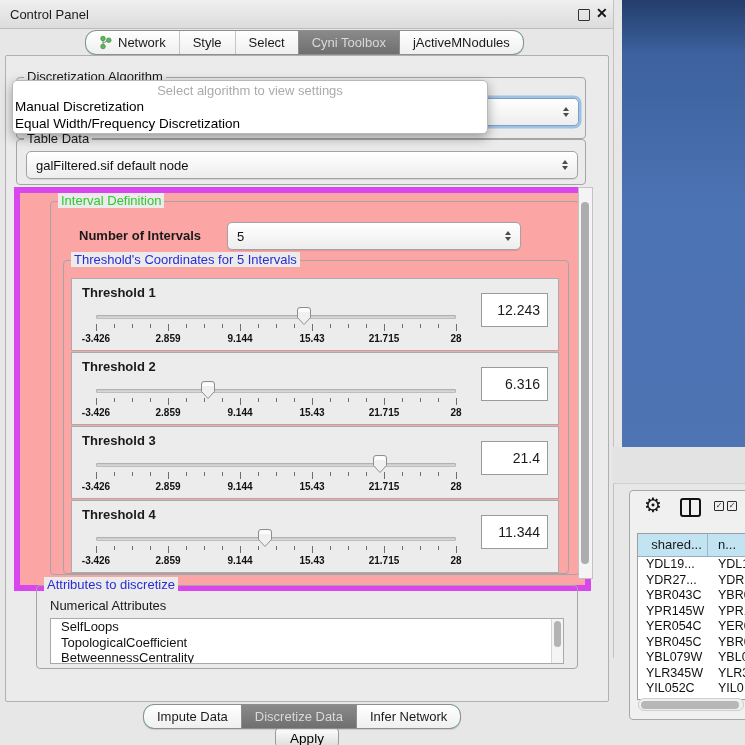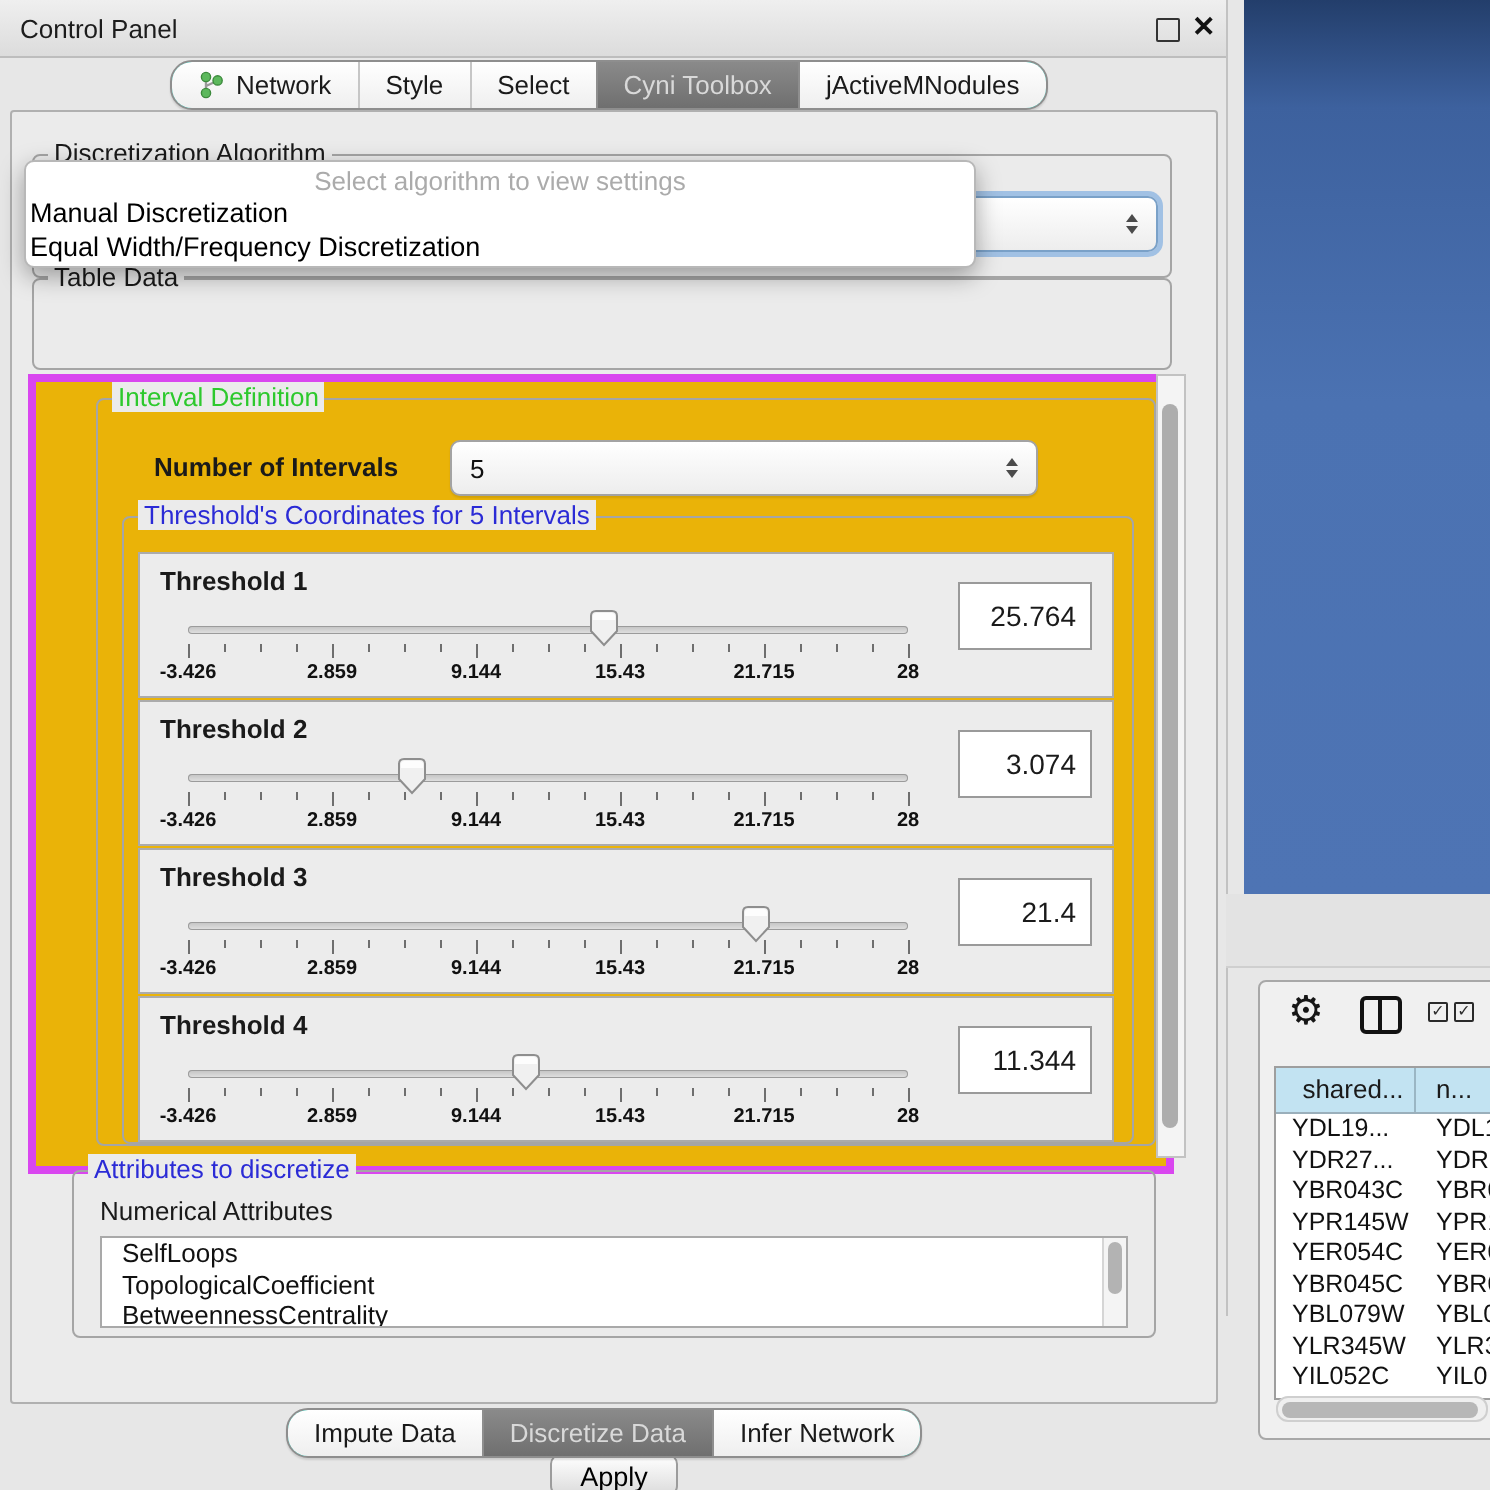--- a/index.html
+++ b/index.html
@@ -38,21 +38,21 @@
   .tri-dn{width:0;height:0;border-left:3.5px solid transparent;border-right:3.5px solid transparent;border-top:4.5px solid #4B4B4B;}
   .focus-ring{box-shadow:0 0 0 2.5px rgba(112,165,224,0.6);border-color:#7AA1C8;}
 
   
   #algo-popup{left:12px;top:80px;width:476px;height:54px;background:#FFFFFF;border:1px solid #B8B8B8;border-radius:5px;box-shadow:0 4px 12px rgba(0,0,0,0.35);z-index:50;padding-top:2px;box-sizing:border-box;}
   #algo-prompt{text-align:center;color:#ABABAB;font-size:13px;line-height:16px;}
   .algo-opt{font-size:13.5px;line-height:16.5px;padding-left:2px;color:#000;}
   .algo-opt.sel{font-weight:normal;}
 
   
-  #scrollpane{left:13px;top:186px;width:565px;height:392px;border:4px solid #d946ef;background:#eab308;overflow:hidden;}
+  #scrollpane{left:13px;top:186px;width:565px;height:392px;border:6px solid #d946ef;background:#fca5a5;overflow:hidden;}
   .vscroll{background:#F4F4F4;border:1px solid #C2C2C2;}
   .vthumb{position:absolute;left:2px;width:8px;border-radius:5px;background:#ADADAD;}
   .hscroll{background:#EFEFEF;border:1px solid #CFCFCF;border-radius:6px;}
   .hthumb{position:absolute;top:1.5px;height:8px;border-radius:5px;background:#B7B7B7;}
 
   
   .th-panel{position:absolute;left:7px;width:486px;height:71px;background:#ECECEC;border:1px solid #ABABAB;}
   .th-label{position:absolute;left:10px;top:6px;font-weight:bold;font-size:13px;}
   .th-track{position:absolute;left:24px;top:36px;width:360px;height:4px;border-radius:2px;background:linear-gradient(#C2C2C2,#E2E2E2);box-shadow:inset 0 0 0 0.5px #9B9B9B;}
   .th-handle{position:absolute;top:27px;}
@@ -134,20 +134,27 @@
           <span class="ctext"></span>
           <span class="arrows">
               <span class="tri-up"></span>
               <span class="tri-dn"></span>
             </span>
         </div>
       </div>
 
       <div class="gbox" style="left:10px;top:83px;width:568px;height:44px;">
         <span class="gtitle">Table Data</span>
+        <div class="combo" style="left:9px;top:11px;width:550px;height:26px;">
+          <span class="ctext">galFiltered.sif default node</span>
+          <span class="arrows">
+              <span class="tri-up"></span>
+              <span class="tri-dn"></span>
+            </span>
+        </div>
       </div>
 
       <div id="scrollpane" class="abs" style="left:8px;top:131px;">
         <div class="gbox" style="left:30px;top:8px;width:528px;height:372px;">
           <span class="gtitle green">Interval Definition</span>
           <div class="abs" style="left:28px;top:26px;font-weight:bold;font-size:13px;">Number of Intervals</div>
           <div class="combo" style="left:176px;top:20px;width:292px;height:26px;">
             <span class="ctext">5</span>
             <span class="arrows">
                 <span class="tri-up"></span>
@@ -184,21 +191,21 @@
                   <span class="tick-lab" style="left: 24px;">-3.426</span>
                   <span class="tick-lab" style="left: 96px;">2.859</span>
                   <span class="tick-lab" style="left: 168px;">9.144</span>
                   <span class="tick-lab" style="left: 240px;">15.43</span>
                   <span class="tick-lab" style="left: 312px;">21.715</span>
                   <span class="tick-lab" style="left: 384px;">28</span>
                   <div class="th-handle" style="left: 223.791px;"><svg width="16" height="20" viewBox="0 0 16 20">
                       <path d="M1.5,4 Q1.5,1.5 4,1.5 L12,1.5 Q14.5,1.5 14.5,4 L14.5,11.5 L8,18.5 L1.5,11.5 Z" fill="#F0F0F0" stroke="#8E8E8E"></path>
                       <path d="M2.5,4 Q2.5,2.5 4.5,2.5 L11.5,2.5 Q13.5,2.5 13.5,4 L13.5,6 L2.5,6 Z" fill="#FDFDFD"></path>
                     </svg></div>
-                  <div class="th-value">25.764</div>
+                  <div class="th-value">12.243</div>
                 </div>
                 <div class="th-panel" style="top: 91px;">
                   <div class="th-label">Threshold 2</div>
                   <div class="th-track"></div>
                   <div class="tick major" style="left: 24px;"></div>
                   <div class="tick minor" style="left: 42px;"></div>
                   <div class="tick minor" style="left: 60px;"></div>
                   <div class="tick minor" style="left: 78px;"></div>
                   <div class="tick major" style="left: 96px;"></div>
                   <div class="tick minor" style="left: 114px;"></div>
@@ -220,21 +227,21 @@
                   <span class="tick-lab" style="left: 24px;">-3.426</span>
                   <span class="tick-lab" style="left: 96px;">2.859</span>
                   <span class="tick-lab" style="left: 168px;">9.144</span>
                   <span class="tick-lab" style="left: 240px;">15.43</span>
                   <span class="tick-lab" style="left: 312px;">21.715</span>
                   <span class="tick-lab" style="left: 384px;">28</span>
                   <div class="th-handle" style="left: 127.599px;"><svg width="16" height="20" viewBox="0 0 16 20">
                       <path d="M1.5,4 Q1.5,1.5 4,1.5 L12,1.5 Q14.5,1.5 14.5,4 L14.5,11.5 L8,18.5 L1.5,11.5 Z" fill="#F0F0F0" stroke="#8E8E8E"></path>
                       <path d="M2.5,4 Q2.5,2.5 4.5,2.5 L11.5,2.5 Q13.5,2.5 13.5,4 L13.5,6 L2.5,6 Z" fill="#FDFDFD"></path>
                     </svg></div>
-                  <div class="th-value">3.074</div>
+                  <div class="th-value">6.316</div>
                 </div>
                 <div class="th-panel" style="top: 165px;">
                   <div class="th-label">Threshold 3</div>
                   <div class="th-track"></div>
                   <div class="tick major" style="left: 24px;"></div>
                   <div class="tick minor" style="left: 42px;"></div>
                   <div class="tick minor" style="left: 60px;"></div>
                   <div class="tick minor" style="left: 78px;"></div>
                   <div class="tick major" style="left: 96px;"></div>
                   <div class="tick minor" style="left: 114px;"></div>

